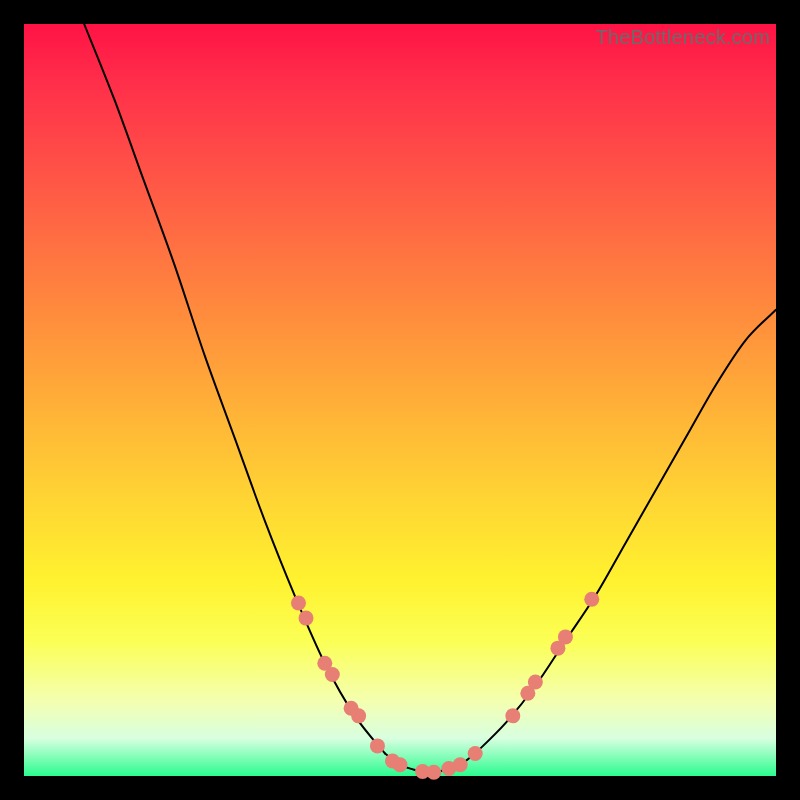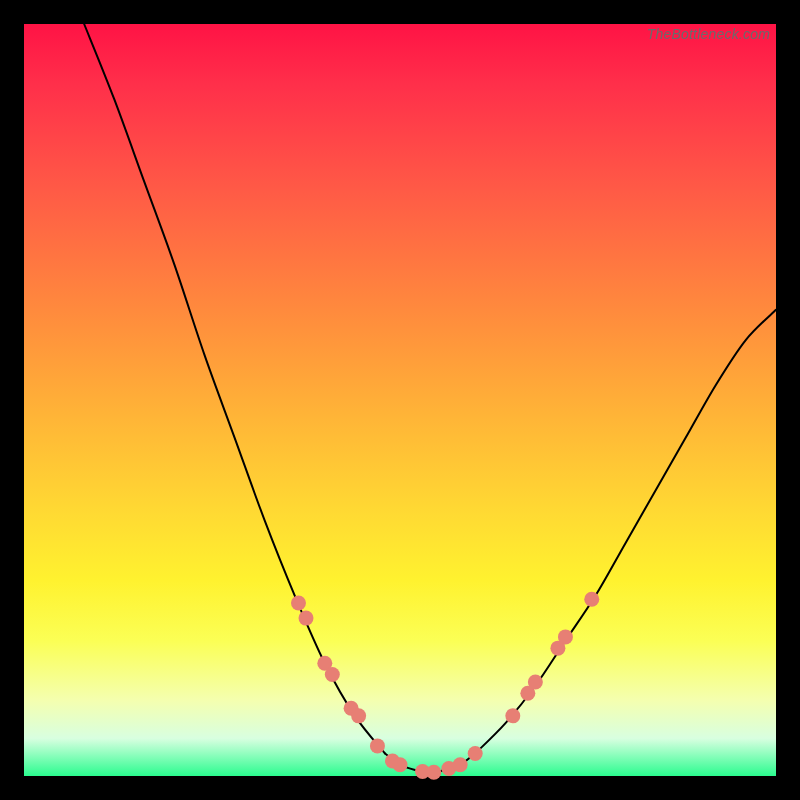--- a/index.html
+++ b/index.html
@@ -39,25 +39,24 @@
       #f4ffb0 90%,
       #d8ffe0 95%,
       #2bfc8f 100%
     );
   }
   .watermark {
     position: absolute;
     top: 2px;
     right: 6px;
     color: #6b6b6b;
-    font-size: 14px;
+    font-size: 20px;
     font-weight: 500;
     letter-spacing: 0.2px;
     user-select: none;
-    font-style: italic;
   }
   svg.curves {
     position: absolute;
     left: 0;
     top: 0;
     width: 752px;
     height: 752px;
     overflow: visible;
   }
   .curve-line {

